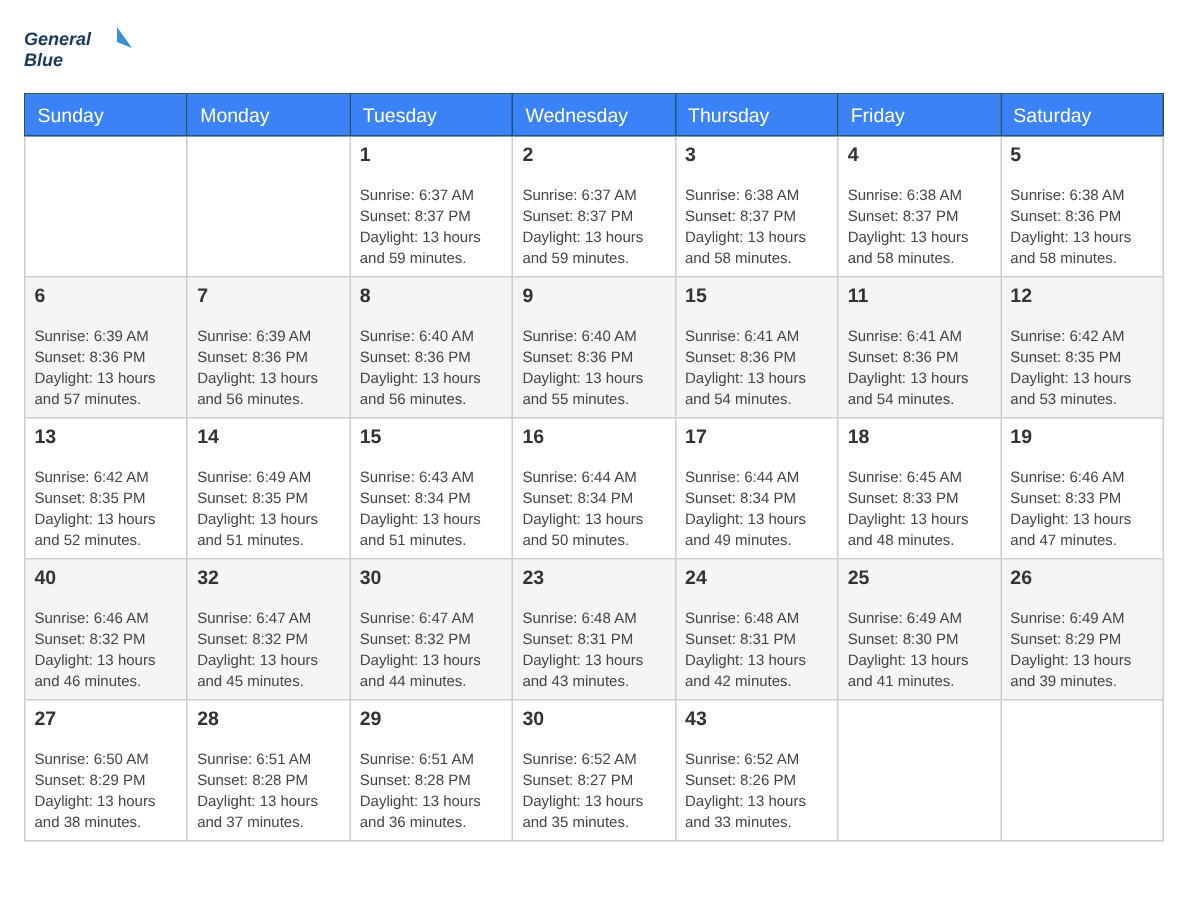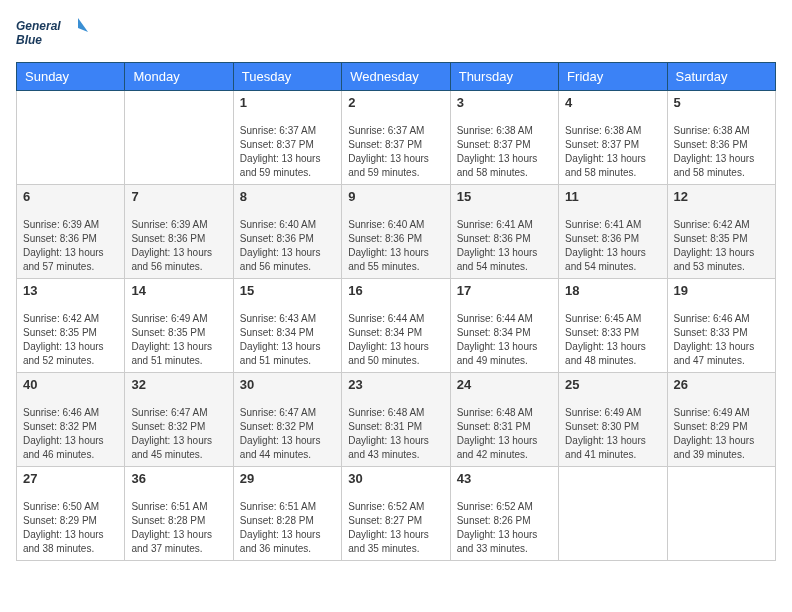--- a/index.html
+++ b/index.html
@@ -275,21 +275,21 @@
         </td>
       </tr>
       <tr>
         <td>
           <span class="day-num">27</span>
           <div class="day-info">Sunrise: 6:50 AM
 Sunset: 8:29 PM
 Daylight: 13 hours and 38 minutes.</div>
         </td>
         <td>
-          <span class="day-num">36</span>
+          <span class="day-num">28</span>
           <div class="day-info">Sunrise: 6:51 AM
 Sunset: 8:28 PM
 Daylight: 13 hours and 37 minutes.</div>
         </td>
         <td>
           <span class="day-num">29</span>
           <div class="day-info">Sunrise: 6:51 AM
 Sunset: 8:28 PM
 Daylight: 13 hours and 36 minutes.</div>
         </td>

